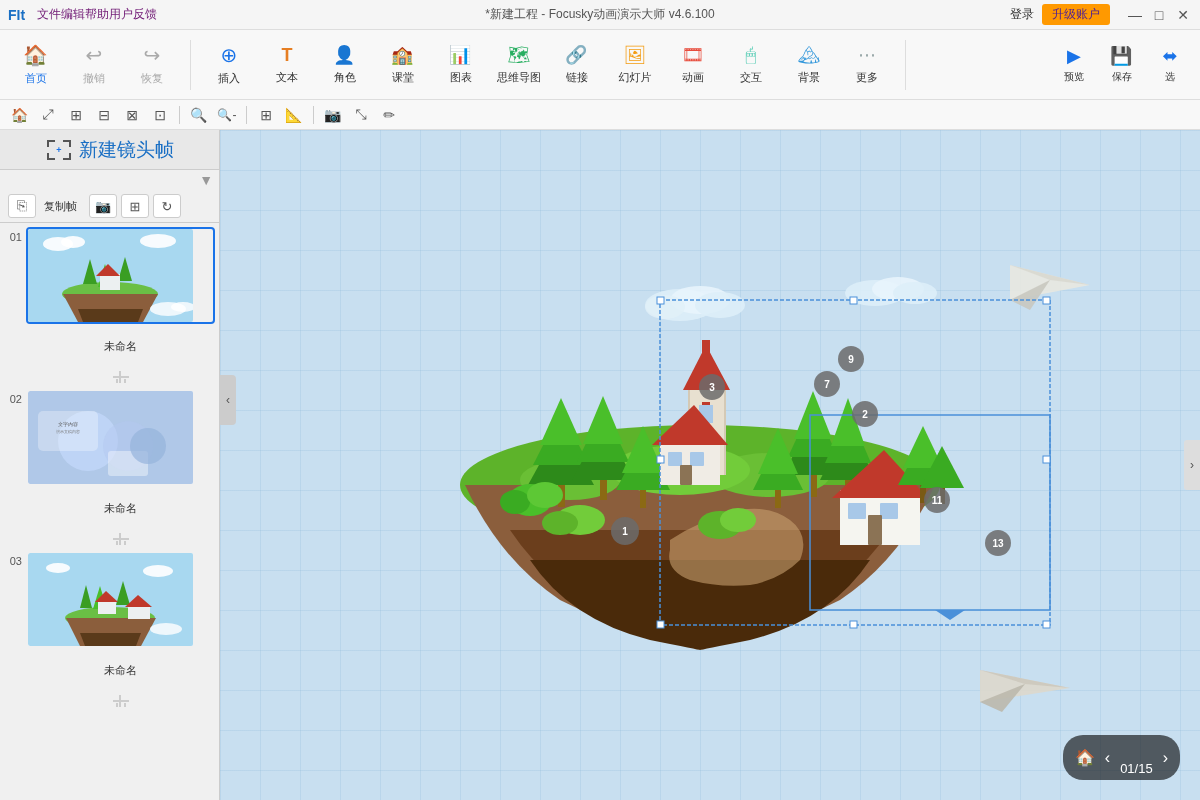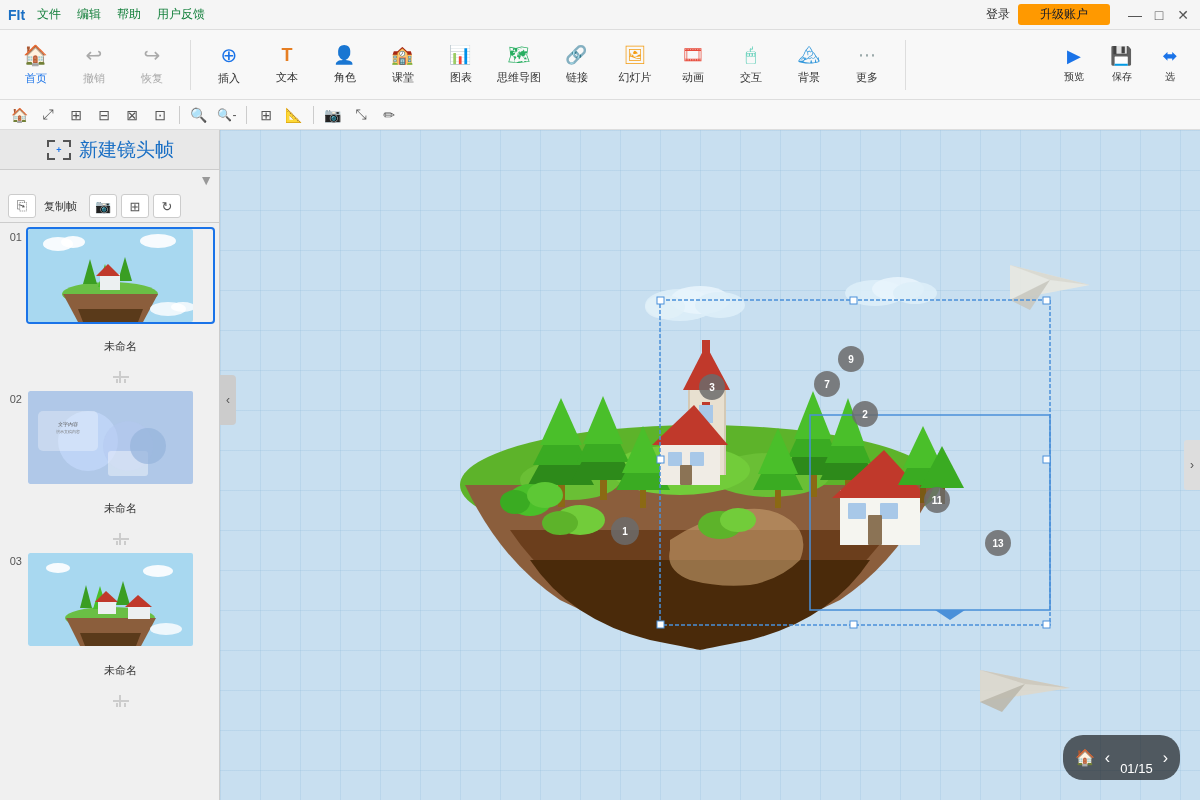--- a/index.html
+++ b/index.html
@@ -11,26 +11,26 @@
       background: #f5f5f5;
       display: flex;
       align-items: center;
       justify-content: space-between;
       border-bottom: 1px solid #ddd;
       padding: 0 8px;
       user-select: none;
     }
     #titlebar .title-left { display: flex; align-items: center; gap: 12px; }
     #titlebar .app-icon { font-size: 14px; font-weight: bold; color: #1a6fc4; }
-    #titlebar .menu-items { display: flex; gap: 16px; font-size: 12px; color: #15803d; }
+    #titlebar .menu-items { display: flex; font-size: 12px; color: #701a75; }
     #titlebar .menu-items span { cursor: pointer; }
     #titlebar .title-center { font-size: 12px; color: #555; position: absolute; left: 50%; transform: translateX(-50%); }
     #titlebar .title-right { display: flex; align-items: center; gap: 8px; }
     #titlebar .login-btn { font-size: 12px; color: #333; cursor: pointer; }
-    #titlebar .upgrade-btn { background: #f90; color: #0f172a; border: none; border-radius: 3px; padding: 2px 22px; font-size: 12px; cursor: pointer; }
+    #titlebar .upgrade-btn { background: #f90; color: #4c1d95; border: none; border-radius: 3px; padding: 2px 10px; font-size: 12px; cursor: pointer; }
     #titlebar .win-controls { display: flex; gap: 6px; margin-left: 8px; }
     #titlebar .win-ctrl { width: 18px; height: 18px; border: none; background: none; cursor: pointer; font-size: 14px; color: #555; display: flex; align-items: center; justify-content: center; }
 
     
     #toolbar {
       height: 70px;
       background: #f8f8f8;
       border-bottom: 1px solid #ddd;
       display: flex;
       align-items: center;
@@ -160,20 +160,21 @@
 <div id="titlebar">
   <div class="title-left">
     <span class="app-icon">FIt</span>
     <div class="menu-items">
       <span>文件</span>
       <span>编辑</span>
       <span>帮助</span>
       <span>用户反馈</span>
     </div>
   </div>
+  <div class="title-center">*新建工程 - Focusky动画演示大师 v4.6.100</div>
   <div class="title-right">
     <span class="login-btn">登录</span>
     <button class="upgrade-btn">升级账户</button>
     <div class="win-controls">
       <button class="win-ctrl">—</button>
       <button class="win-ctrl">□</button>
       <button class="win-ctrl close">✕</button>
     </div>
   </div>
 </div>

